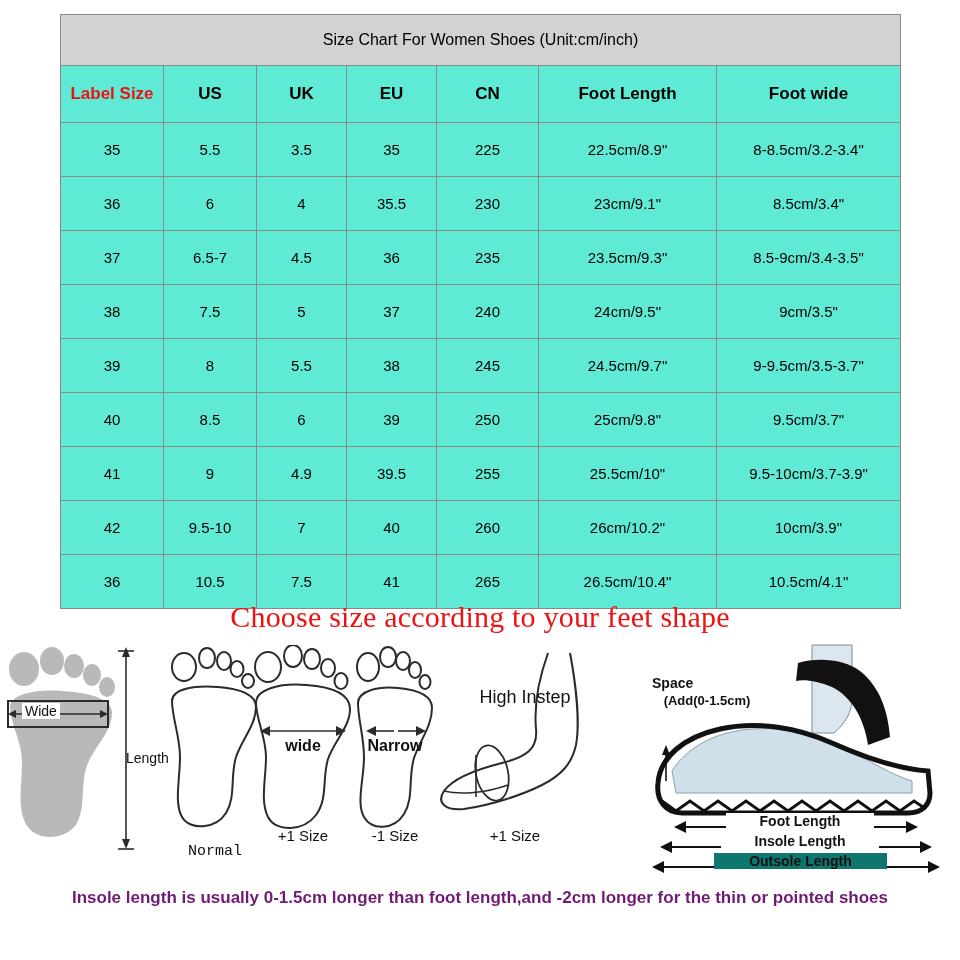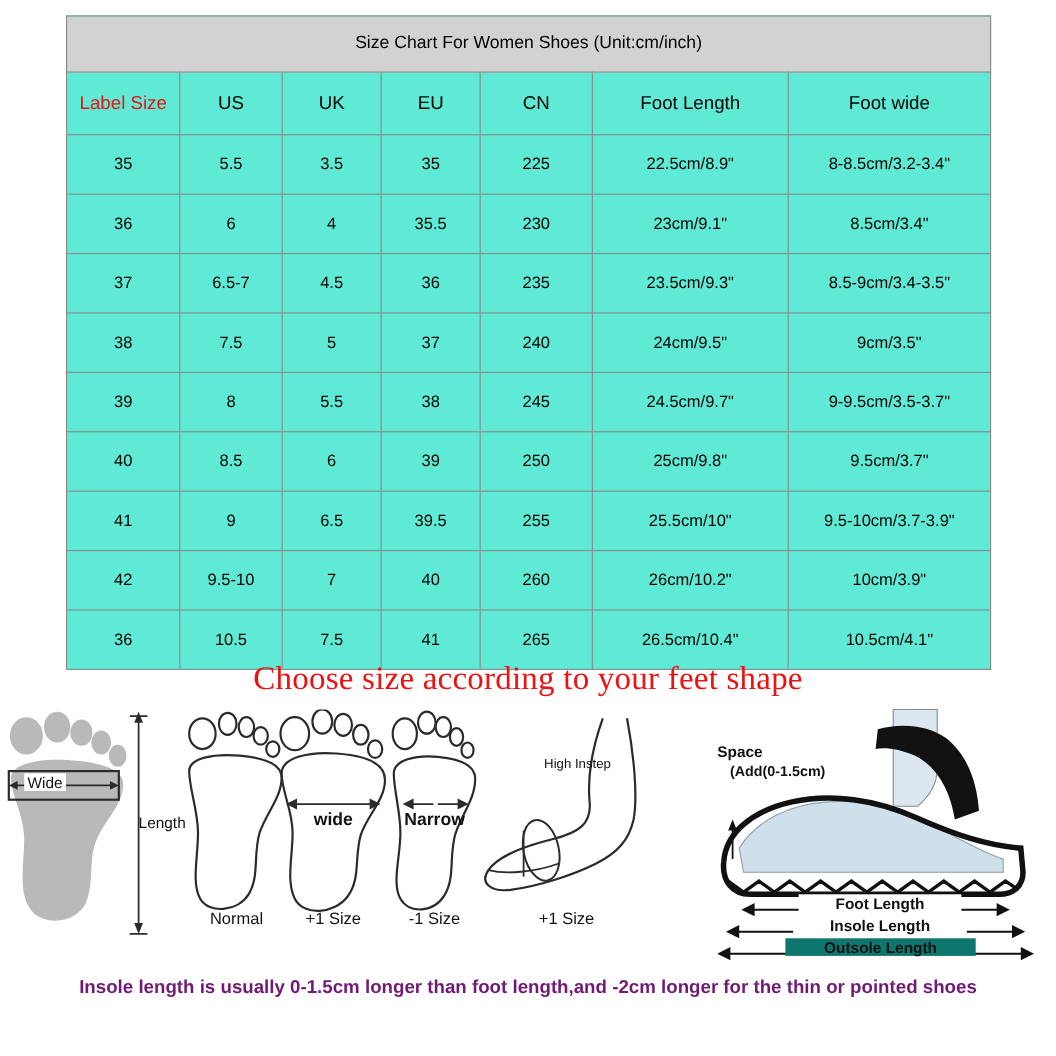--- a/index.html
+++ b/index.html
@@ -43,21 +43,21 @@
     height: 53px;
     vertical-align: middle;
   }
   tr.title-row td {
     background: #d2d2d2;
     font-size: 16px;
     height: 50px;
     border: 1px solid #8a8a8a;
   }
   tr.header-row td {
-    font-weight: normal;
+    font-weight: bold;
     font-size: 17px;
     height: 56px;
   }
   tr.header-row td.label-size {
     color: #ee1111;
   }
   col.c1 { width: 103px; }
   col.c2 { width: 93px; }
   col.c3 { width: 90px; }
   col.c4 { width: 90px; }
@@ -190,21 +190,21 @@
           <td>8.5</td>
           <td>6</td>
           <td>39</td>
           <td>250</td>
           <td>25cm/9.8"</td>
           <td>9.5cm/3.7"</td>
         </tr>
         <tr>
           <td>41</td>
           <td>9</td>
-          <td>6.5</td>
+          <td>4.9</td>
           <td>39.5</td>
           <td>255</td>
           <td>25.5cm/10"</td>
           <td>9.5-10cm/3.7-3.9"</td>
         </tr>
         <tr>
           <td>42</td>
           <td>9.5-10</td>
           <td>7</td>
           <td>40</td>
@@ -246,33 +246,33 @@
         <polygon points="8,69 16,65 16,73" fill="#2b2b2b"></polygon>
         <polygon points="108,69 100,65 100,73" fill="#2b2b2b"></polygon>
 
         <line x1="126" y1="6" x2="126" y2="200" stroke="#2b2b2b" stroke-width="1.6"></line>
         <polygon points="126,2 122,12 130,12" fill="#2b2b2b"></polygon>
         <polygon points="126,204 122,194 130,194" fill="#2b2b2b"></polygon>
         <line x1="118" y1="6" x2="134" y2="6" stroke="#2b2b2b" stroke-width="1.6"></line>
         <line x1="118" y1="204" x2="134" y2="204" stroke="#2b2b2b" stroke-width="1.6"></line>
       </svg>
       <div class="cap" style="left:22px;top:58px;background:#fff;padding:0 3px;font-size:14px;">Wide</div>
-      <div class="cap" style="left:126px;top:95px;font-size:14px;">Length</div>
+      <div class="cap" style="left:126px;top:105px;font-size:14px;">Length</div>
     </div>
 
     <div class="panel" style="left:160px;top:0;width:110px;height:230px;">
       <svg width="110" height="200" viewBox="0 0 110 200">
         <ellipse cx="24" cy="22" rx="12" ry="14" fill="none" stroke="#2b2b2b" stroke-width="2"></ellipse>
         <ellipse cx="47" cy="13" rx="8" ry="10" fill="none" stroke="#2b2b2b" stroke-width="2"></ellipse>
         <ellipse cx="64" cy="16" rx="7" ry="9" fill="none" stroke="#2b2b2b" stroke-width="2"></ellipse>
         <ellipse cx="77" cy="24" rx="6.5" ry="8" fill="none" stroke="#2b2b2b" stroke-width="2"></ellipse>
         <ellipse cx="88" cy="36" rx="6" ry="7" fill="none" stroke="#2b2b2b" stroke-width="2"></ellipse>
         <path d="M12 56 C12 44 34 40 58 42 C82 44 96 50 96 62 C96 80 82 94 76 112 C70 132 76 152 66 168 C56 184 30 186 22 172 C14 158 20 134 20 112 C20 92 12 72 12 56 Z" fill="none" stroke="#2b2b2b" stroke-width="2"></path>
       </svg>
-      <div class="cap" style="left:0;top:182px;width:110px;">Normal</div>
+      <div class="cap" style="left:0;top:198px;width:110px;font-family:Liberation Mono, monospace;">Normal</div>
     </div>
 
     <div class="panel" style="left:248px;top:0;width:110px;height:230px;">
       <svg width="110" height="200" viewBox="0 0 110 200">
         <ellipse cx="20" cy="22" rx="13" ry="15" fill="none" stroke="#2b2b2b" stroke-width="2"></ellipse>
         <ellipse cx="45" cy="11" rx="9" ry="11" fill="none" stroke="#2b2b2b" stroke-width="2"></ellipse>
         <ellipse cx="64" cy="14" rx="8" ry="10" fill="none" stroke="#2b2b2b" stroke-width="2"></ellipse>
         <ellipse cx="80" cy="23" rx="7" ry="9" fill="none" stroke="#2b2b2b" stroke-width="2"></ellipse>
         <ellipse cx="93" cy="36" rx="6.5" ry="8" fill="none" stroke="#2b2b2b" stroke-width="2"></ellipse>
         <path d="M8 58 C8 44 32 38 58 40 C86 42 102 50 102 64 C102 82 86 96 80 114 C74 134 80 154 68 170 C56 186 28 188 20 172 C12 156 18 134 18 112 C18 92 8 74 8 58 Z" fill="none" stroke="#2b2b2b" stroke-width="2"></path>
@@ -304,21 +304,21 @@
     </div>
 
     <div class="panel" style="left:430px;top:0;width:200px;height:230px;">
       <svg width="200" height="200" viewBox="0 0 200 200">
         <path d="M118 8 C108 36 104 62 106 84 C108 104 96 112 72 118 C48 124 24 132 14 146 C6 158 16 166 34 164 C62 160 92 150 112 140 C132 130 142 118 146 100 C150 78 146 40 140 8" fill="none" stroke="#2b2b2b" stroke-width="2"></path>
         <path d="M14 146 C30 150 56 148 78 140" fill="none" stroke="#2b2b2b" stroke-width="1.6"></path>
 
         <ellipse cx="62" cy="128" rx="16" ry="28" fill="none" stroke="#2b2b2b" stroke-width="1.8" transform="rotate(-12 62 128)"></ellipse>
         <line x1="46" y1="110" x2="46" y2="152" stroke="#2b2b2b" stroke-width="1.6"></line>
       </svg>
-      <div class="cap" style="left:0;top:42px;width:190px;font-size:12px;">High Instep</div>
+      <div class="cap" style="left:0;top:42px;width:190px;font-size:18px;">High Instep</div>
       <div class="cap" style="left:10px;top:182px;width:150px;">+1 Size</div>
     </div>
 
     <div class="panel" style="left:636px;top:-4px;width:324px;height:234px;font-weight:bold;">
       <svg width="324" height="234" viewBox="0 0 324 234">
 
         <path d="M176 4 L216 4 L216 58 C216 70 210 82 198 92 L176 92 Z" fill="#dbe6ef" stroke="#7f8c93" stroke-width="1"></path>
 
         <path d="M162 22 C182 16 208 18 224 30 C244 46 252 70 254 96 L232 104 C228 78 216 56 196 46 C182 40 168 38 160 40 Z" fill="#111"></path>
 

